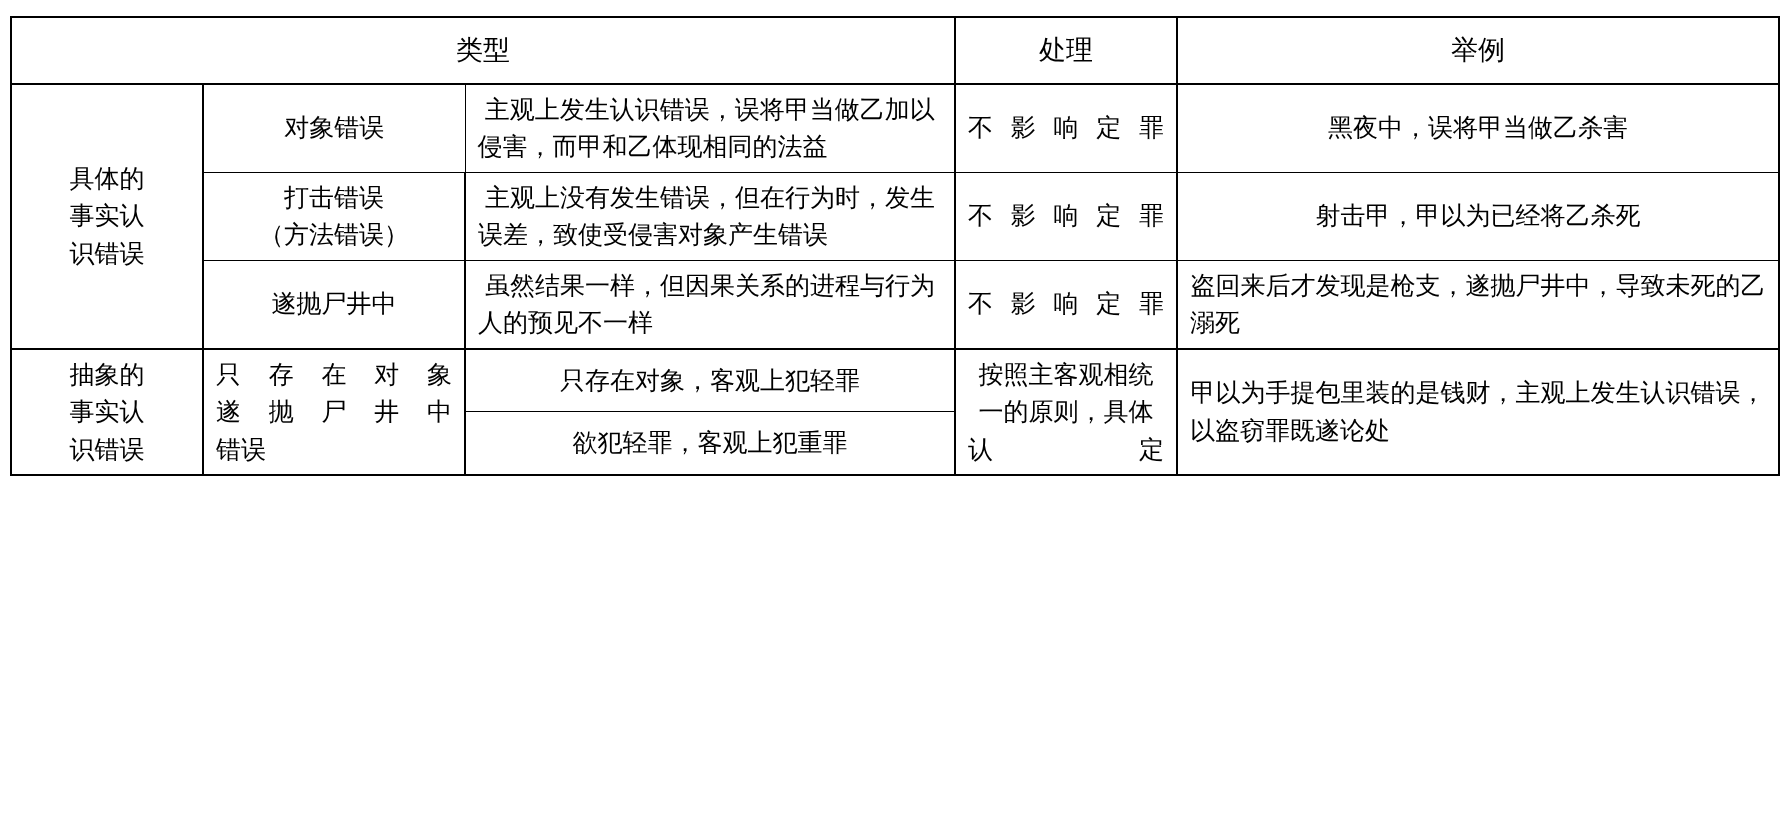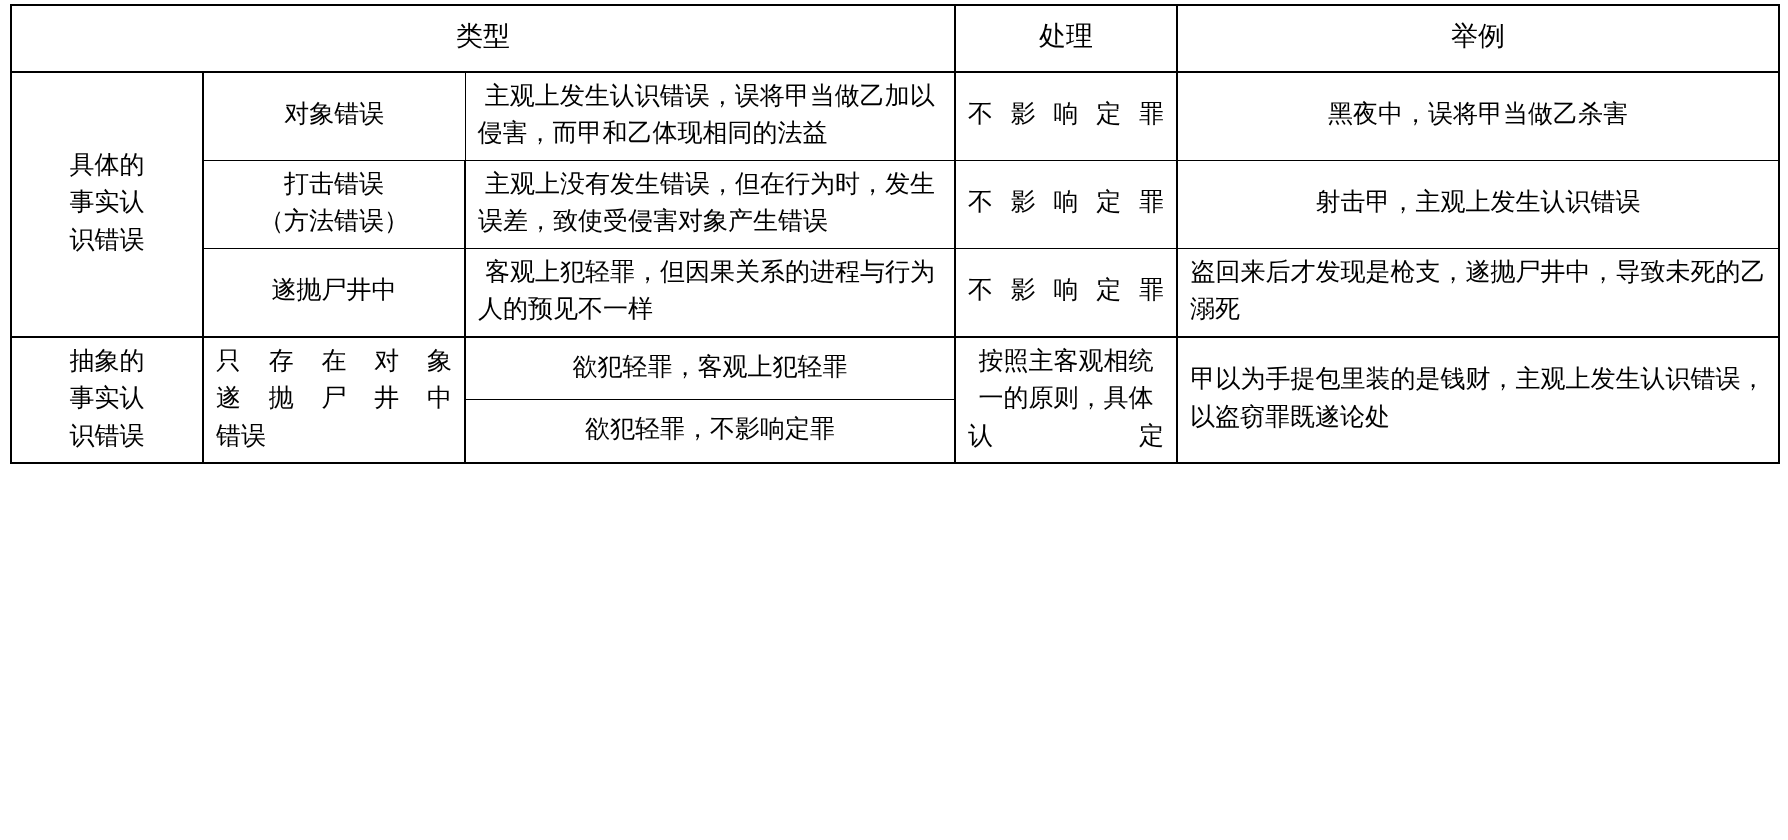--- a/index.html
+++ b/index.html
@@ -12,22 +12,21 @@
     height: 840px;
     font-family: "Liberation Serif", "DejaVu Serif", serif;
     color: #000000;
     overflow: hidden;
   }
   .page {
     position: relative;
     width: 1788px;
     height: 840px;
     box-sizing: border-box;
-    padding: 4px 10px;
-    font-family: Liberation Mono, monospace;
+    padding: 16px 10px;
   }
   table.legal-table {
     border-collapse: collapse;
     table-layout: fixed;
     width: 1768px;
     margin: 0;
     border: 2px solid #000;
   }
   table.legal-table td {
     border: 1px solid #000;
@@ -104,44 +103,44 @@
         <td class="thick-top pad-side">黑夜中，误将甲当做乙杀害</td>
       </tr>
 
       <tr>
         <td class="thick-right pad-side">
           <div>打击错误</div>
           <div>（方法错误）</div>
         </td>
         <td class="thick-right cell-justify pad-side">主观上没有发生错误，但在行为时，发生误差，致使受侵害对象产生错误</td>
         <td class="thick-right cell-spread tight">不影响定罪</td>
-        <td class="pad-side">射击甲，主观上发生认识错误</td>
+        <td class="pad-side">射击甲，甲以为已经将乙杀死</td>
       </tr>
 
       <tr>
         <td class="thick-right pad-side">遂抛尸井中</td>
-        <td class="thick-right cell-justify pad-side">客观上犯轻罪，但因果关系的进程与行为人的预见不一样</td>
+        <td class="thick-right cell-justify pad-side">虽然结果一样，但因果关系的进程与行为人的预见不一样</td>
         <td class="thick-right cell-spread tight">不影响定罪</td>
         <td class="cell-justify pad-side">盗回来后才发现是枪支，遂抛尸井中，导致未死的乙溺死</td>
       </tr>
 
       <tr>
         <td rowspan="2" class="group-label thick-top thick-right">
           <div>抽象的</div>
           <div>事实认</div>
           <div>识错误</div>
         </td>
         <td rowspan="2" class="thick-top thick-right pad-side" style="text-align:left;">
           <div class="cell-spread">只存在对象</div>
           <div class="cell-spread">遂抛尸井中</div>
           <div>错误</div>
         </td>
-        <td class="thick-top thick-right pad-side">欲犯轻罪，客观上犯轻罪</td>
+        <td class="thick-top thick-right pad-side">只存在对象，客观上犯轻罪</td>
         <td rowspan="2" class="thick-top thick-right cell-spread tight">按照主客观相统一的原则，具体认定</td>
         <td rowspan="2" class="thick-top cell-justify pad-side">甲以为手提包里装的是钱财，主观上发生认识错误，以盗窃罪既遂论处</td>
       </tr>
 
       <tr>
-        <td class="thick-right pad-side">欲犯轻罪，不影响定罪</td>
+        <td class="thick-right pad-side">欲犯轻罪，客观上犯重罪</td>
       </tr>
     </tbody>
   </table>
 </div>
 
 </body></html>

